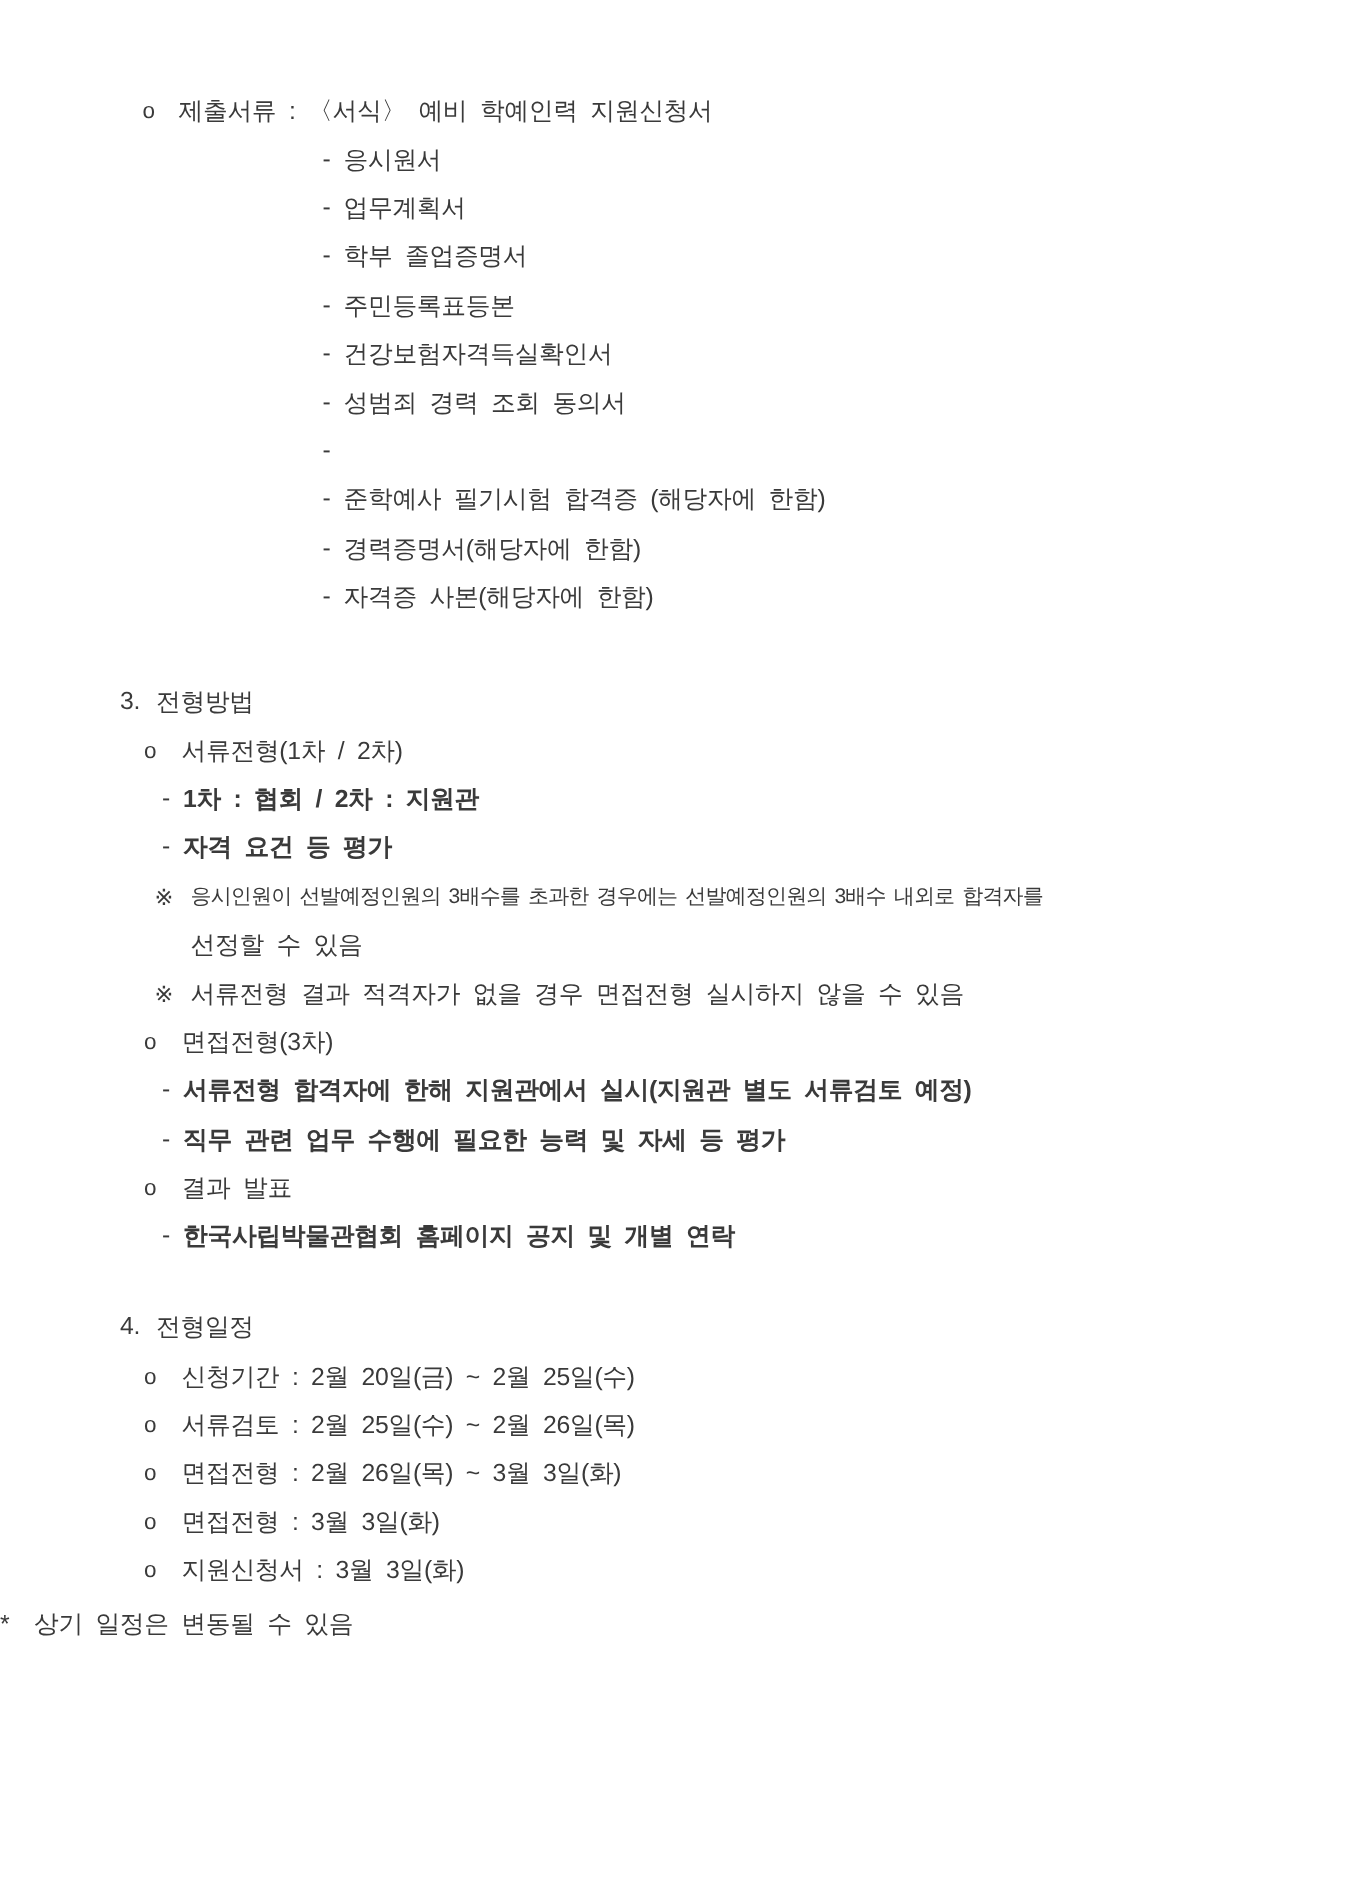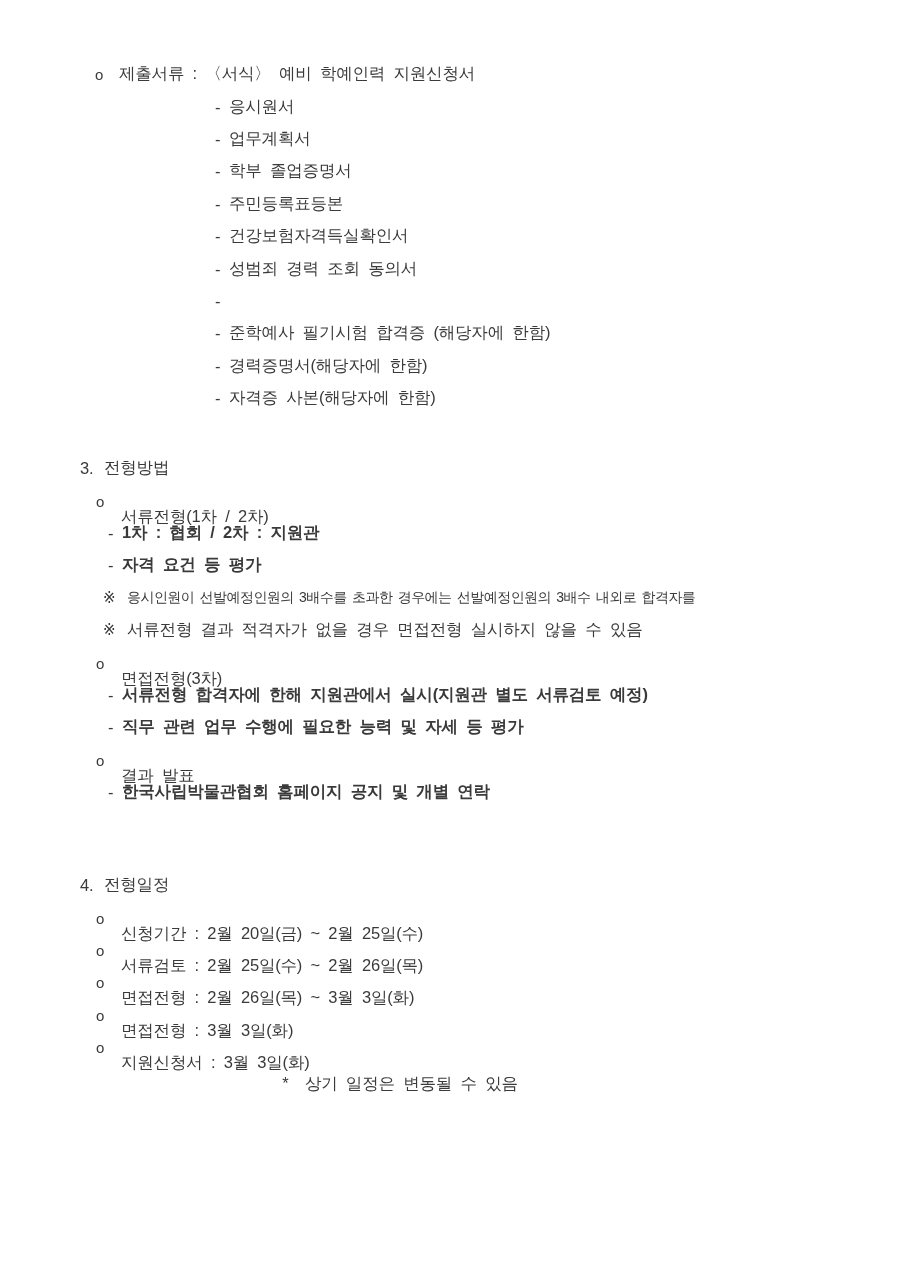--- a/index.html
+++ b/index.html
@@ -23,41 +23,41 @@
   .submit-line .mk { left: 95px; font-size: 15px; }
   .submit-line .tx { left: 119px; }
 
   .doc-item .mk { left: 215px; }
   .doc-item .tx { left: 229px; }
 
   .sec-head .mk { left: 80px; }
   .sec-head .tx { left: 104px; }
 
   .o-item .mk { left: 96px; font-size: 15px; }
-  .o-item .tx { left: 121px; margin-top: 16px; }
+  .o-item .tx { left: 121px; }
 
   .dash-item .mk { left: 108px; }
   .dash-item .tx { left: 122px; font-weight: bold; }
 
   .note-item .mk { left: 103px; font-size: 15px; }
   .note-item .tx { left: 127px; }
 
   .cont-line .tx { left: 127px; }
 
   .tight .tx {
     font-size: 14px;
     word-spacing: 2px;
     letter-spacing: -0.55px;
   }
 
   .footnote {
     position: relative;
     height: 32.4px;
     margin-top: 4px;
-    text-align: center;
+    text-align: left;
     padding-right: 100px;
     line-height: 32.4px;
   }
   .footnote .fmk { margin-right: 8px; }
 
   
   #submission-block { top: 58px; }
   #method-block     { top: 452px; }
   #schedule-block   { top: 869px; }
 </style>
@@ -126,20 +126,23 @@
       <span class="tx">1차 : 협회 / 2차 : 지원관</span>
     </div>
     <div class="line dash-item">
       <span class="mk">-</span>
       <span class="tx">자격 요건 등 평가</span>
     </div>
     <div class="line note-item tight">
       <span class="mk">※</span>
       <span class="tx">응시인원이 선발예정인원의 3배수를 초과한 경우에는 선발예정인원의 3배수 내외로 합격자를</span>
     </div>
+    <div class="line cont-line">
+      <span class="tx">선정할 수 있음</span>
+    </div>
     <div class="line note-item">
       <span class="mk">※</span>
       <span class="tx">서류전형 결과 적격자가 없을 경우 면접전형 실시하지 않을 수 있음</span>
     </div>
     <div class="line o-item">
       <span class="mk">o</span>
       <span class="tx">면접전형(3차)</span>
     </div>
     <div class="line dash-item">
       <span class="mk">-</span>

